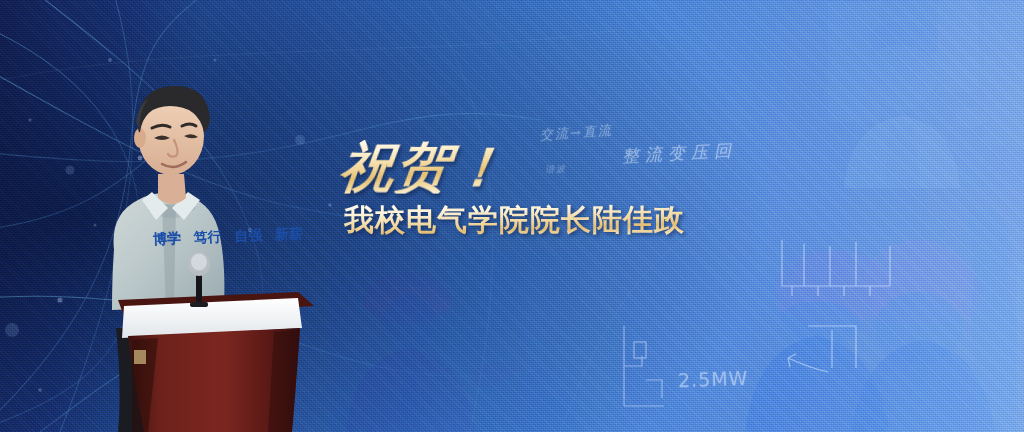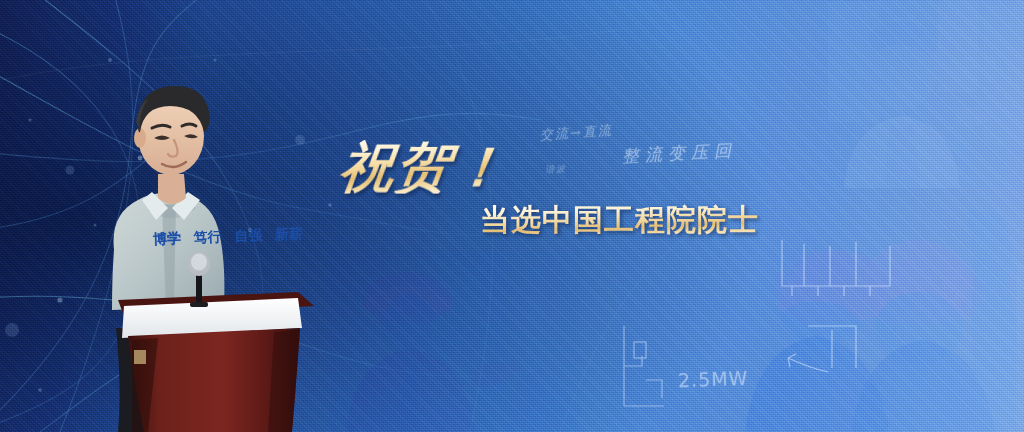--- a/index.html
+++ b/index.html
@@ -362,16 +362,16 @@
 
   <div style="position:absolute;left:153px;top:224px;width:150px;height:26px;display:flex;align-items:center;justify-content:space-between;transform:rotate(-2.2deg);">
     <span style="font-family:'DejaVu Sans',sans-serif;font-weight:700;font-size:14px;color:#1b4ea8;letter-spacing:0px;text-shadow:0 0 1px rgba(27,78,168,.6);">博学</span>
     <span style="font-family:'DejaVu Sans',sans-serif;font-weight:700;font-size:14px;color:#1b4ea8;">笃行</span>
     <span style="font-family:'DejaVu Sans',sans-serif;font-weight:700;font-size:14px;color:#1b4ea8;">自强</span>
     <span style="font-family:'DejaVu Sans',sans-serif;font-weight:700;font-size:14px;color:#1b4ea8;">新薪</span>
   </div>
 
   <div id="headline">
     <div><span class="zhuhe">祝贺！</span></div>
-    <div class="line-2">当选中国工程院院士</div>
+    <div class="line-1">我校电气学院院长陆佳政</div>
   </div>
 
 </div>
 
 </body></html>

